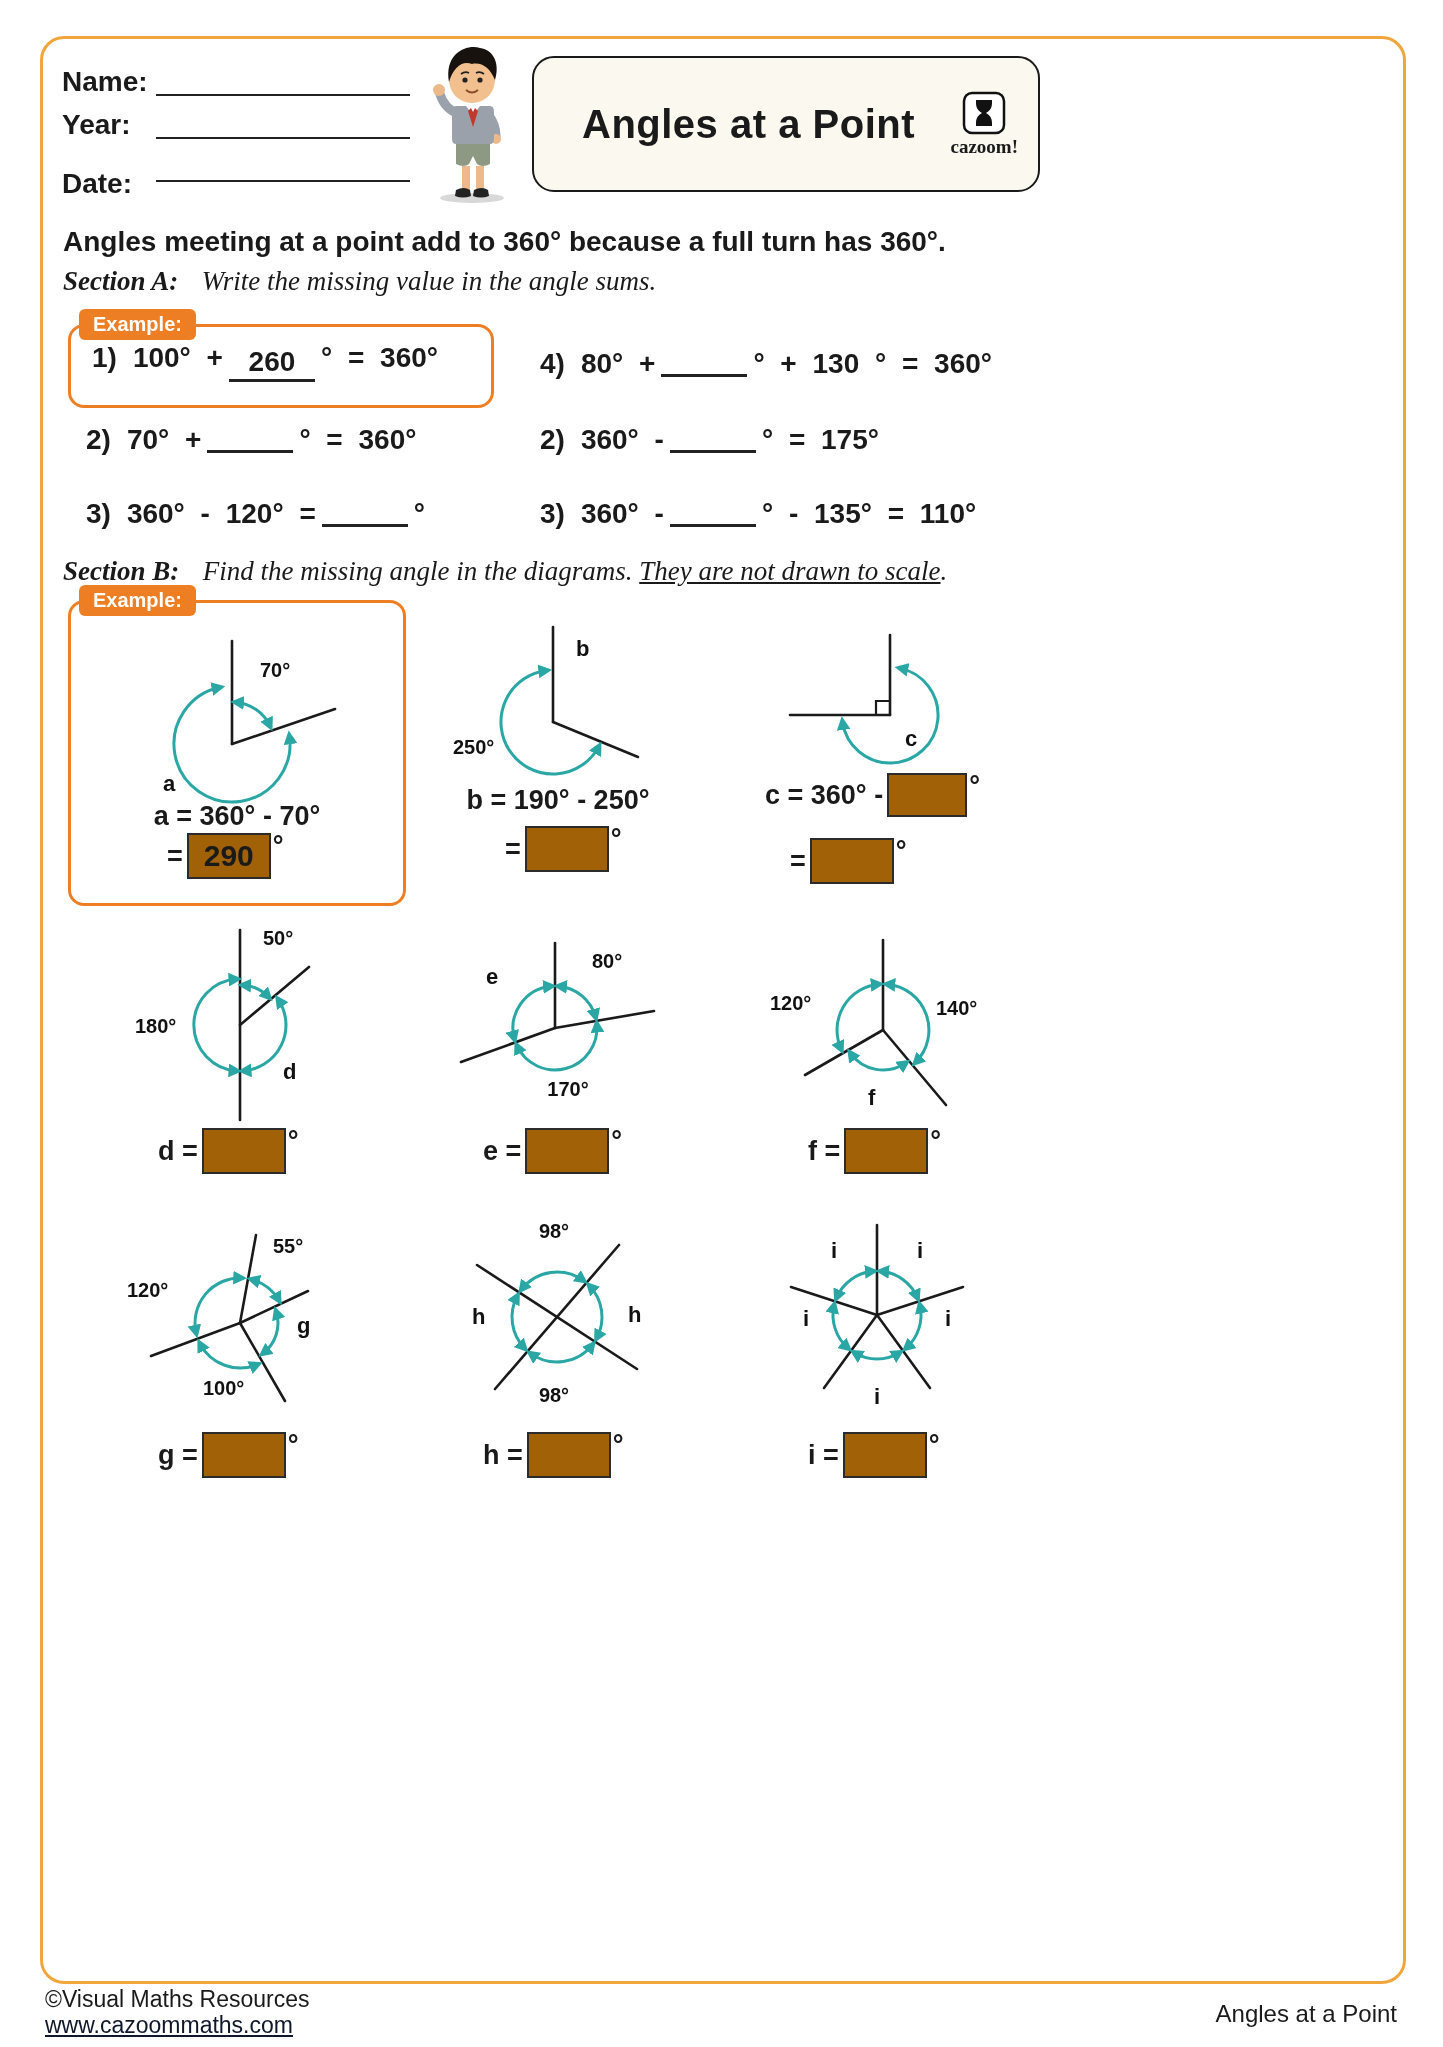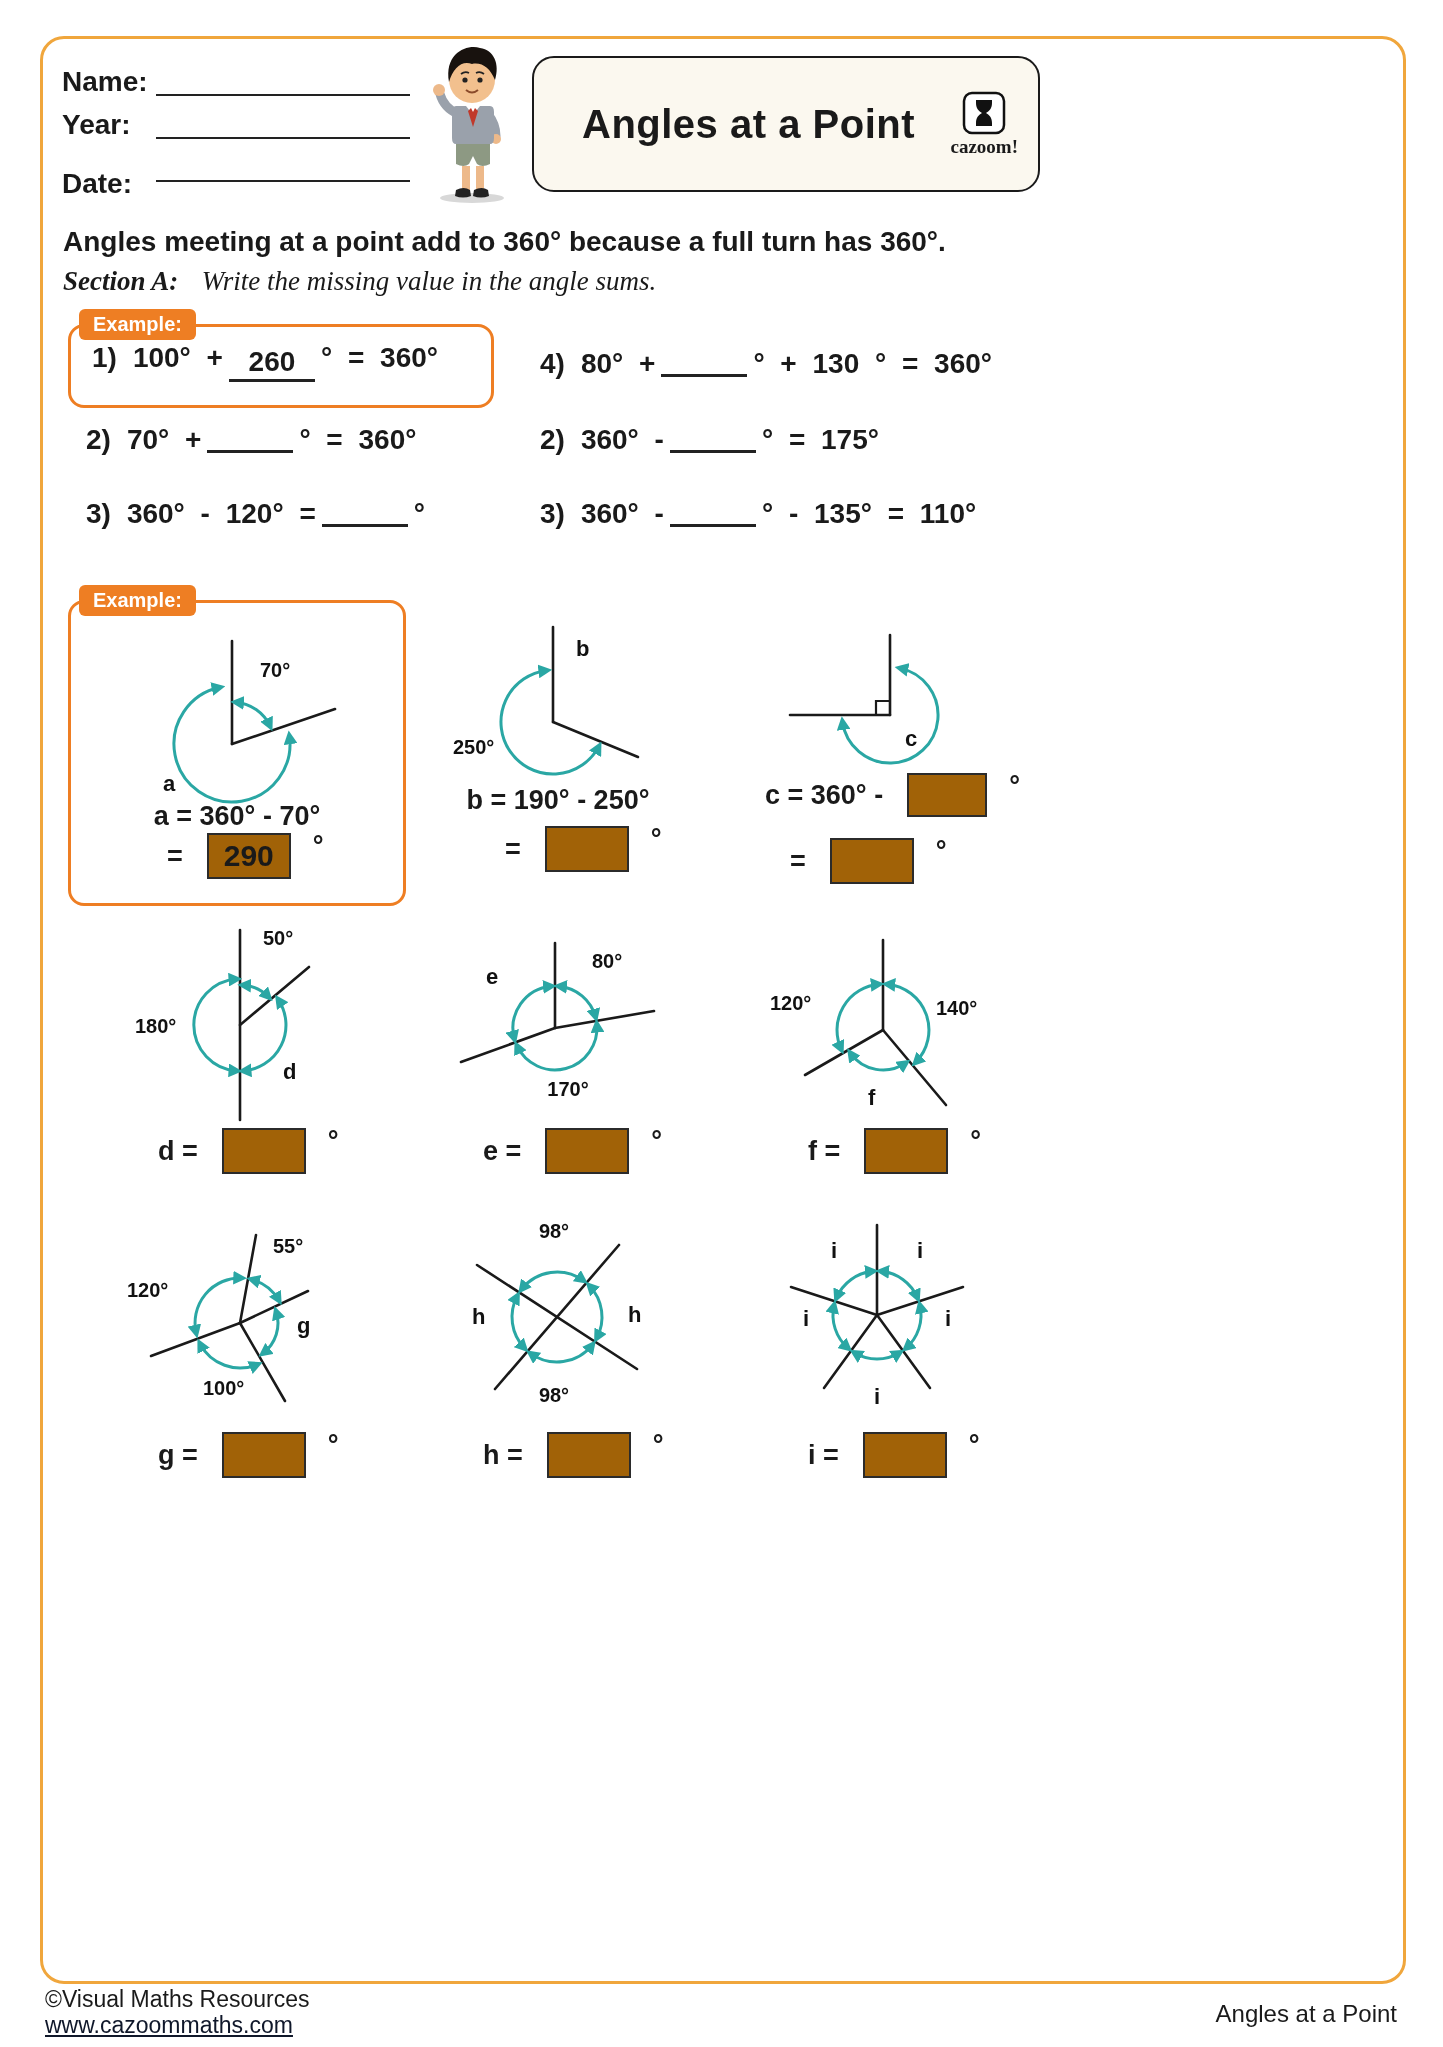--- a/index.html
+++ b/index.html
@@ -40,21 +40,21 @@
   
   .dgm { position:absolute; }
   .dgm .ln path  { stroke:#1a1a1a; stroke-width:2.6; fill:none; stroke-linecap:round; }
   .dgm .arc path { stroke:#2AA7A4; stroke-width:3; fill:none;
                    marker-start:url(#arw); marker-end:url(#arw); }
   .dgm text { font-family:"Liberation Sans", sans-serif; font-size:20px; font-weight:bold; fill:#111; }
   .dgm text.ltr { font-size:22px; }
   .rasq { stroke:#1a1a1a; stroke-width:2.2; fill:none; }
 
   
-  .eq { position:absolute; display:flex; align-items:center; gap:24px;
+  .eq { position:absolute; display:flex; align-items:center; gap:4px;
         font-size:27px; font-weight:bold; white-space:nowrap; }
   .ansbox { width:84px; height:46px; background:#a16207; border:2.2px solid #2b2b2b;
             display:flex; align-items:center; justify-content:center;
             font-size:30px; font-weight:bold; box-sizing:border-box; }
   .deg { align-self:flex-start; line-height:1; margin-left:-2px; }
   .ctr-eq { position:absolute; text-align:center; font-size:27px; font-weight:bold; }
 
   
   .foot { position:absolute; font-size:23px; }
   .foot-link { position:absolute; font-size:23px; color:#0f172a; text-decoration:underline; cursor:pointer; }
@@ -137,20 +137,24 @@
   <div class="prob" style="left:540px;top:418px">
     <span class="pnum">2)</span><span>360° -</span><span class="blank"><span></span></span><span>° = 175°</span>
   </div>
   <div class="prob" style="left:86px;top:492px">
     <span class="pnum">3)</span><span>360° - 120° =</span><span class="blank"><span></span></span><span>°</span>
   </div>
   <div class="prob" style="left:540px;top:492px">
     <span class="pnum">3)</span><span>360° -</span><span class="blank"><span></span></span><span>° - 135° = 110°</span>
   </div>
 
+  <div class="sec-head" style="top:556px">
+    <span class="sec-label">Section B:</span>
+    <span class="sec-instr"><span>Find the missing angle in the diagrams. </span><span class="u">They are not drawn to scale</span><span>.</span></span>
+  </div>
 
   <div class="ex-box" style="left:68px;top:600px;width:332px;height:300px">
     <div class="ex-tag">Example:</div>
     <svg class="dgm" style="left:46px;top:16px" width="240" height="190" viewBox="0 0 240 190">
       <g class="ln">
         <path d="M115,125 L115,22"></path>
           <path d="M115,125 L218,90"></path>
       </g>
       <g class="arc">
         <path d="M118.7,83.2 A42,42 0 0 1 153.1,107.2"></path>

